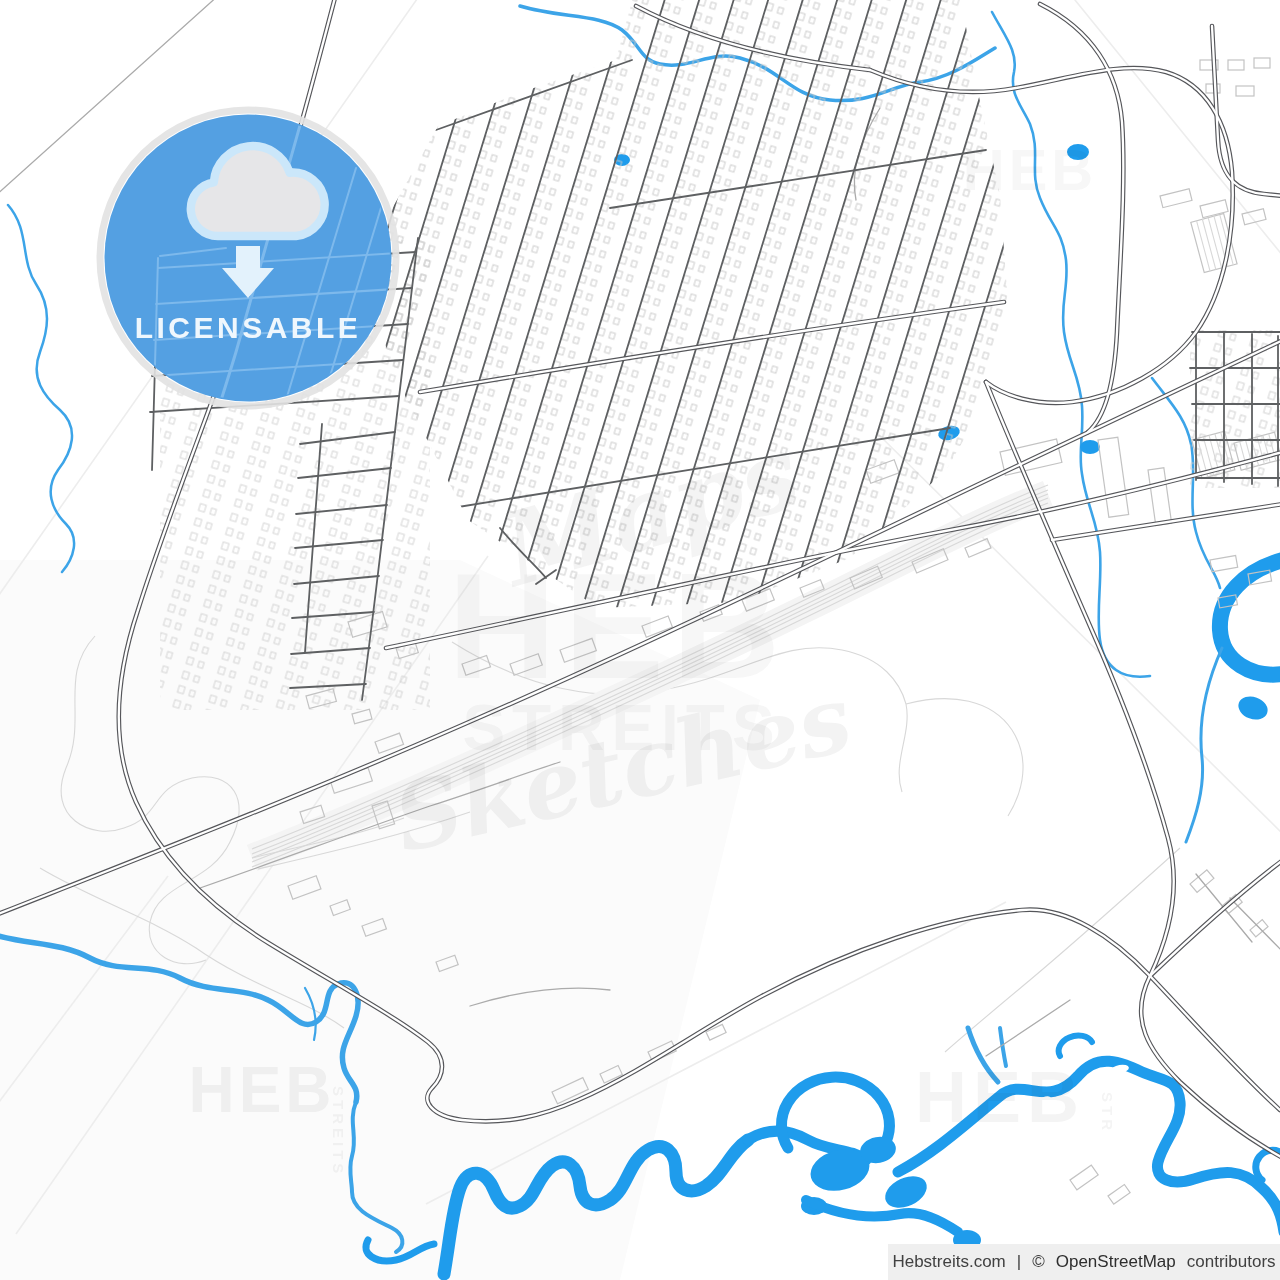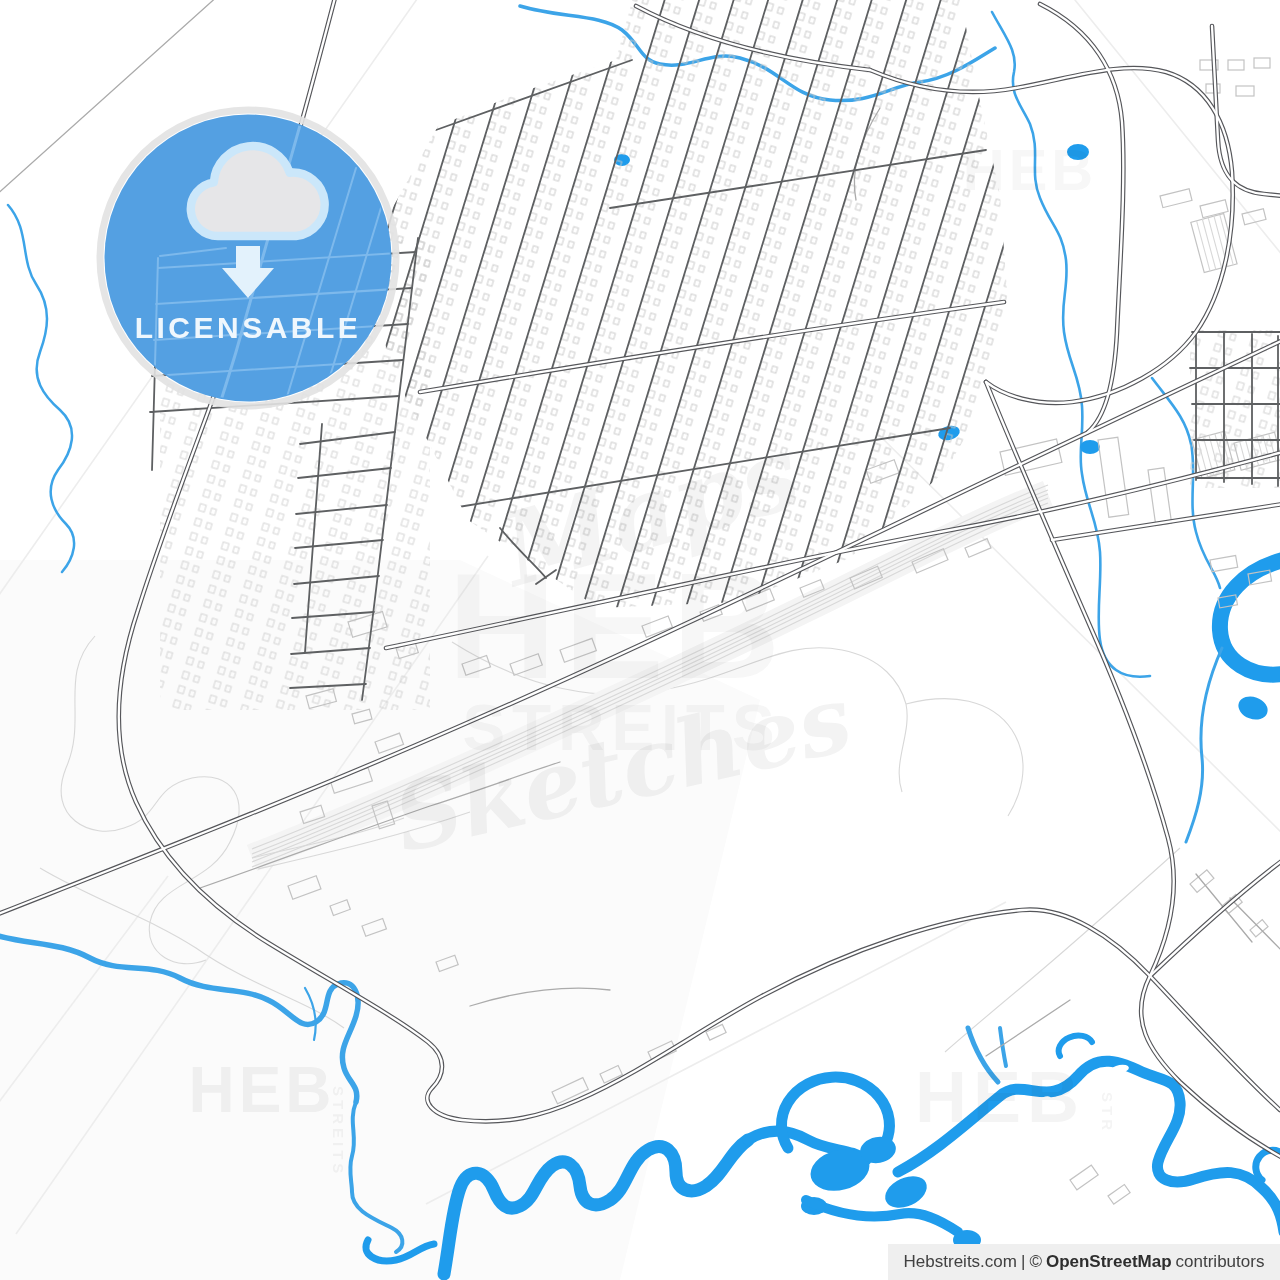--- a/index.html
+++ b/index.html
@@ -29,23 +29,23 @@
   .wm-heb-br{font:700 72px "Liberation Sans",sans-serif;fill:rgba(40,40,40,0.05);letter-spacing:6px;}
   .wm-heb-tr{font:700 58px "Liberation Sans",sans-serif;fill:rgba(40,40,40,0.035);letter-spacing:4px;}
   .wm-vert{font:700 15px "Liberation Sans",sans-serif;fill:rgba(40,40,40,0.05);letter-spacing:4px;}
 
   
   .lic{font:700 30px "Liberation Sans",sans-serif;fill:#EFF7FD;letter-spacing:3.5px;}
   .badge-map-line{stroke:#7DB9EC;fill:none;stroke-linecap:round;}
 
   
   .attr{position:absolute;right:0;bottom:0;width:392px;height:36px;background:#EFEFEF;
-        display:flex;align-items:center;justify-content:center;gap:4px;
+        display:flex;align-items:center;justify-content:center;gap:11px;
         font-size:17px;color:#414141;white-space:nowrap;}
-  .attr b{font-weight:700;color:#2e2e2e;}
+  .attr b{font-weight:400;color:#2e2e2e;}
 </style>
 </head>
 <body>
 
 <div id="stage">
 <svg viewBox="0 0 1280 1280" width="1280" height="1280">
   <defs>
     <clipPath id="gclip">
       <polygon points="368,252 438,126 522,92 616,60 634,-6 960,-6 978,92 1000,195 1008,305 992,392 946,470 850,558 738,602 598,608 468,520 406,398 368,300"></polygon>
     </clipPath>

